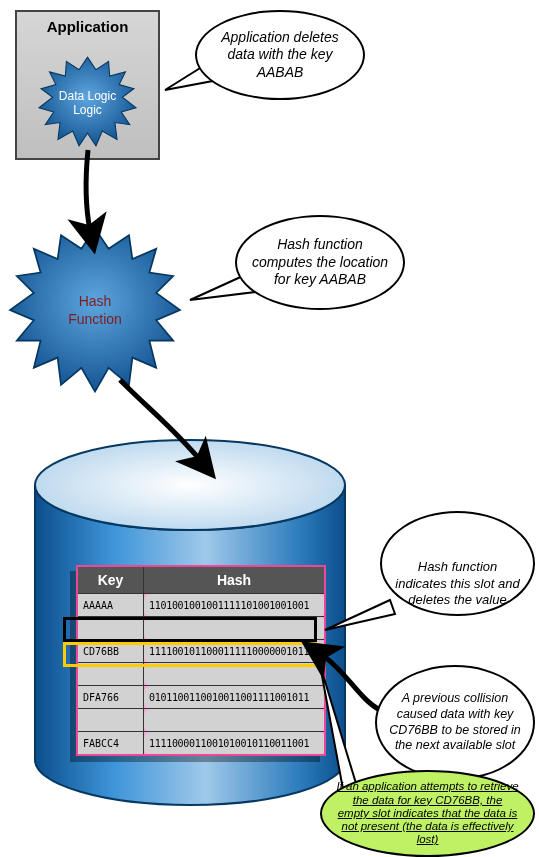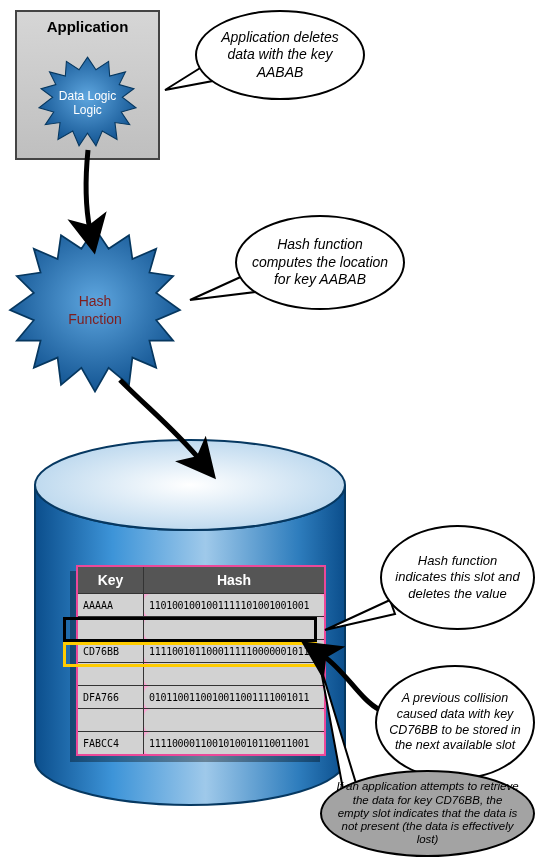--- a/index.html
+++ b/index.html
@@ -88,23 +88,23 @@
     justify-content: center;
     padding: 6px 12px;
     box-sizing: border-box;
     line-height: 1.25;
     z-index: 50;
   }
   .callout span { display: block; }
 
   .callout1 { left: 195px; top: 10px;  width: 170px; height: 90px; font-size: 14px; }
   .callout2 { left: 235px; top: 215px; width: 170px; height: 95px; font-size: 14px; }
-  .callout3 { left: 380px; top: 525px; width: 155px; height: 105px; font-size: 13px; }
+  .callout3 { left: 380px; top: 511px; width: 155px; height: 105px; font-size: 13px; align-items: flex-end; }
   .callout4 { left: 375px; top: 665px; width: 160px; height: 115px; font-size: 12.5px; }
-  .callout5 { left: 330px; top: 790px; width: 205px; height: 135px; font-size: 12.5px; background:#a3a3a3; }
+  .callout5 { left: 330px; top: 790px; width: 205px; height: 135px; font-size: 12.5px; background:#bef264;text-decoration:underline; }
 
   
   .callout5 { top: 770px; height: 85px; font-size: 11.5px; padding: 2px 14px; line-height: 1.15; }
   
   .callout5 { top: 770px; height: 87px; }
   
   .callout5 { left: 320px; width: 215px; }
 
   
   .tails {

